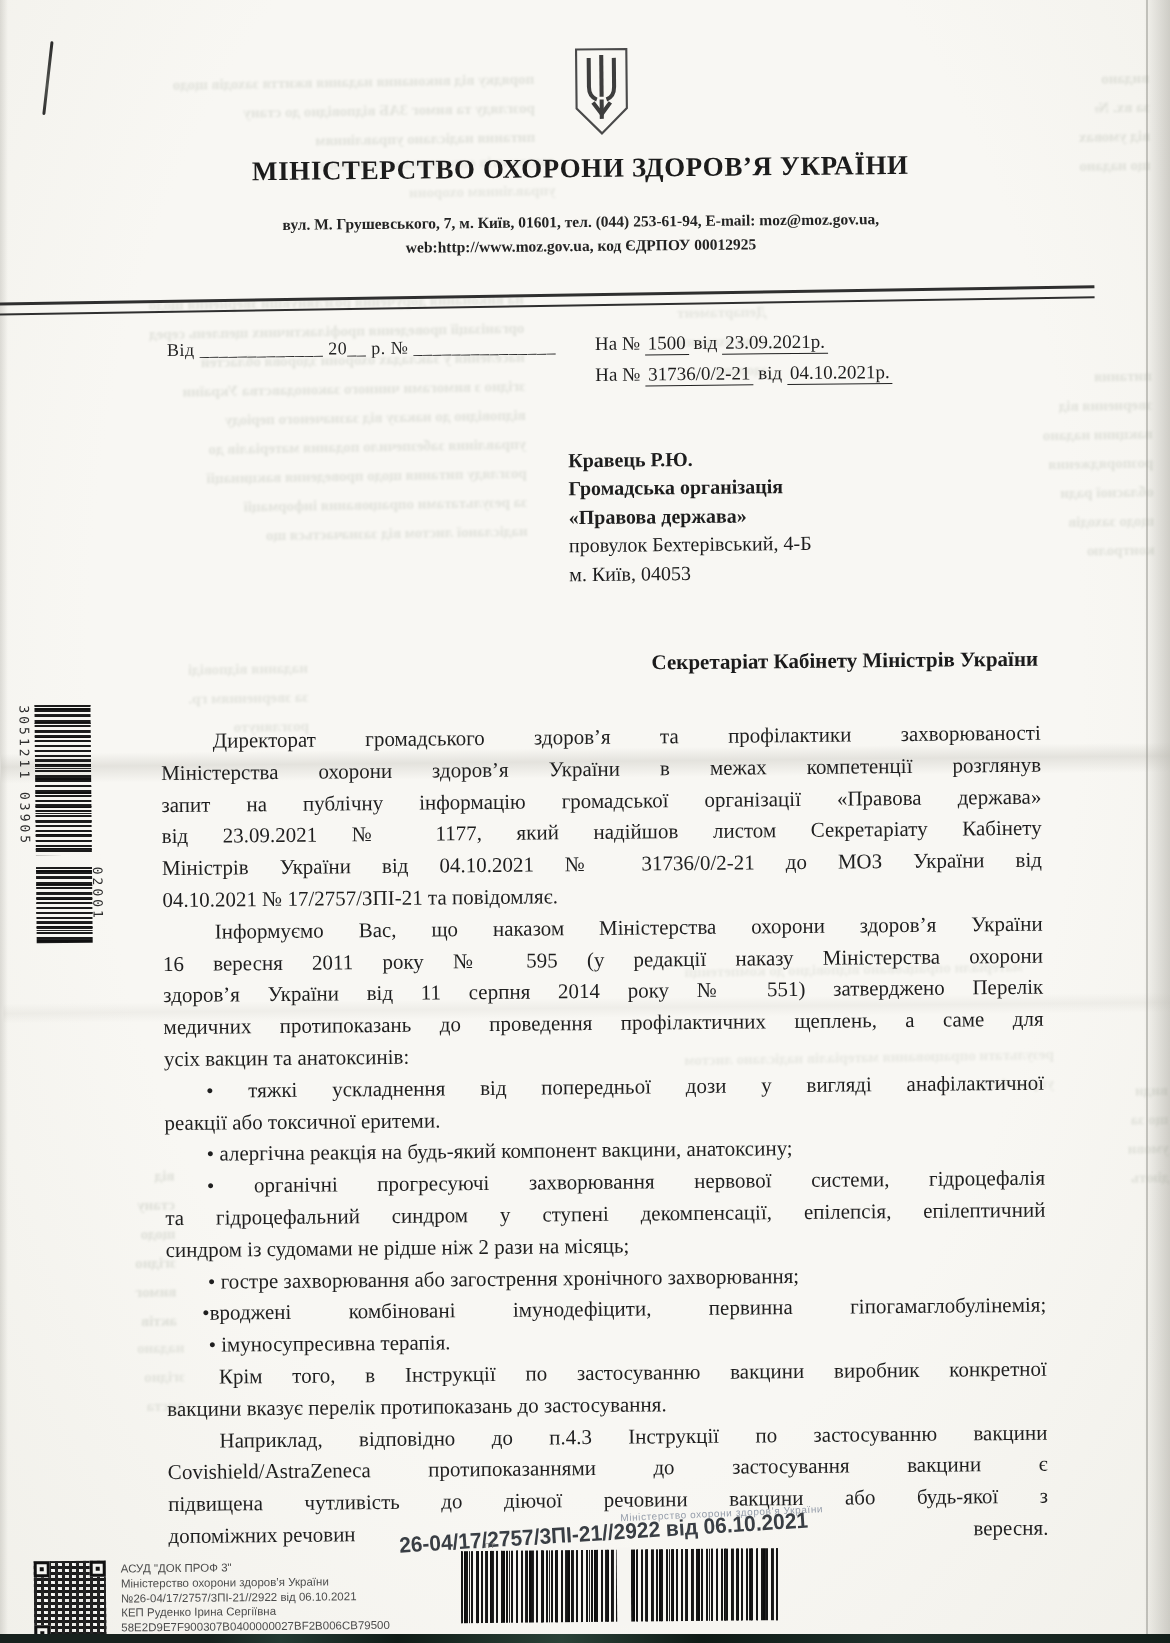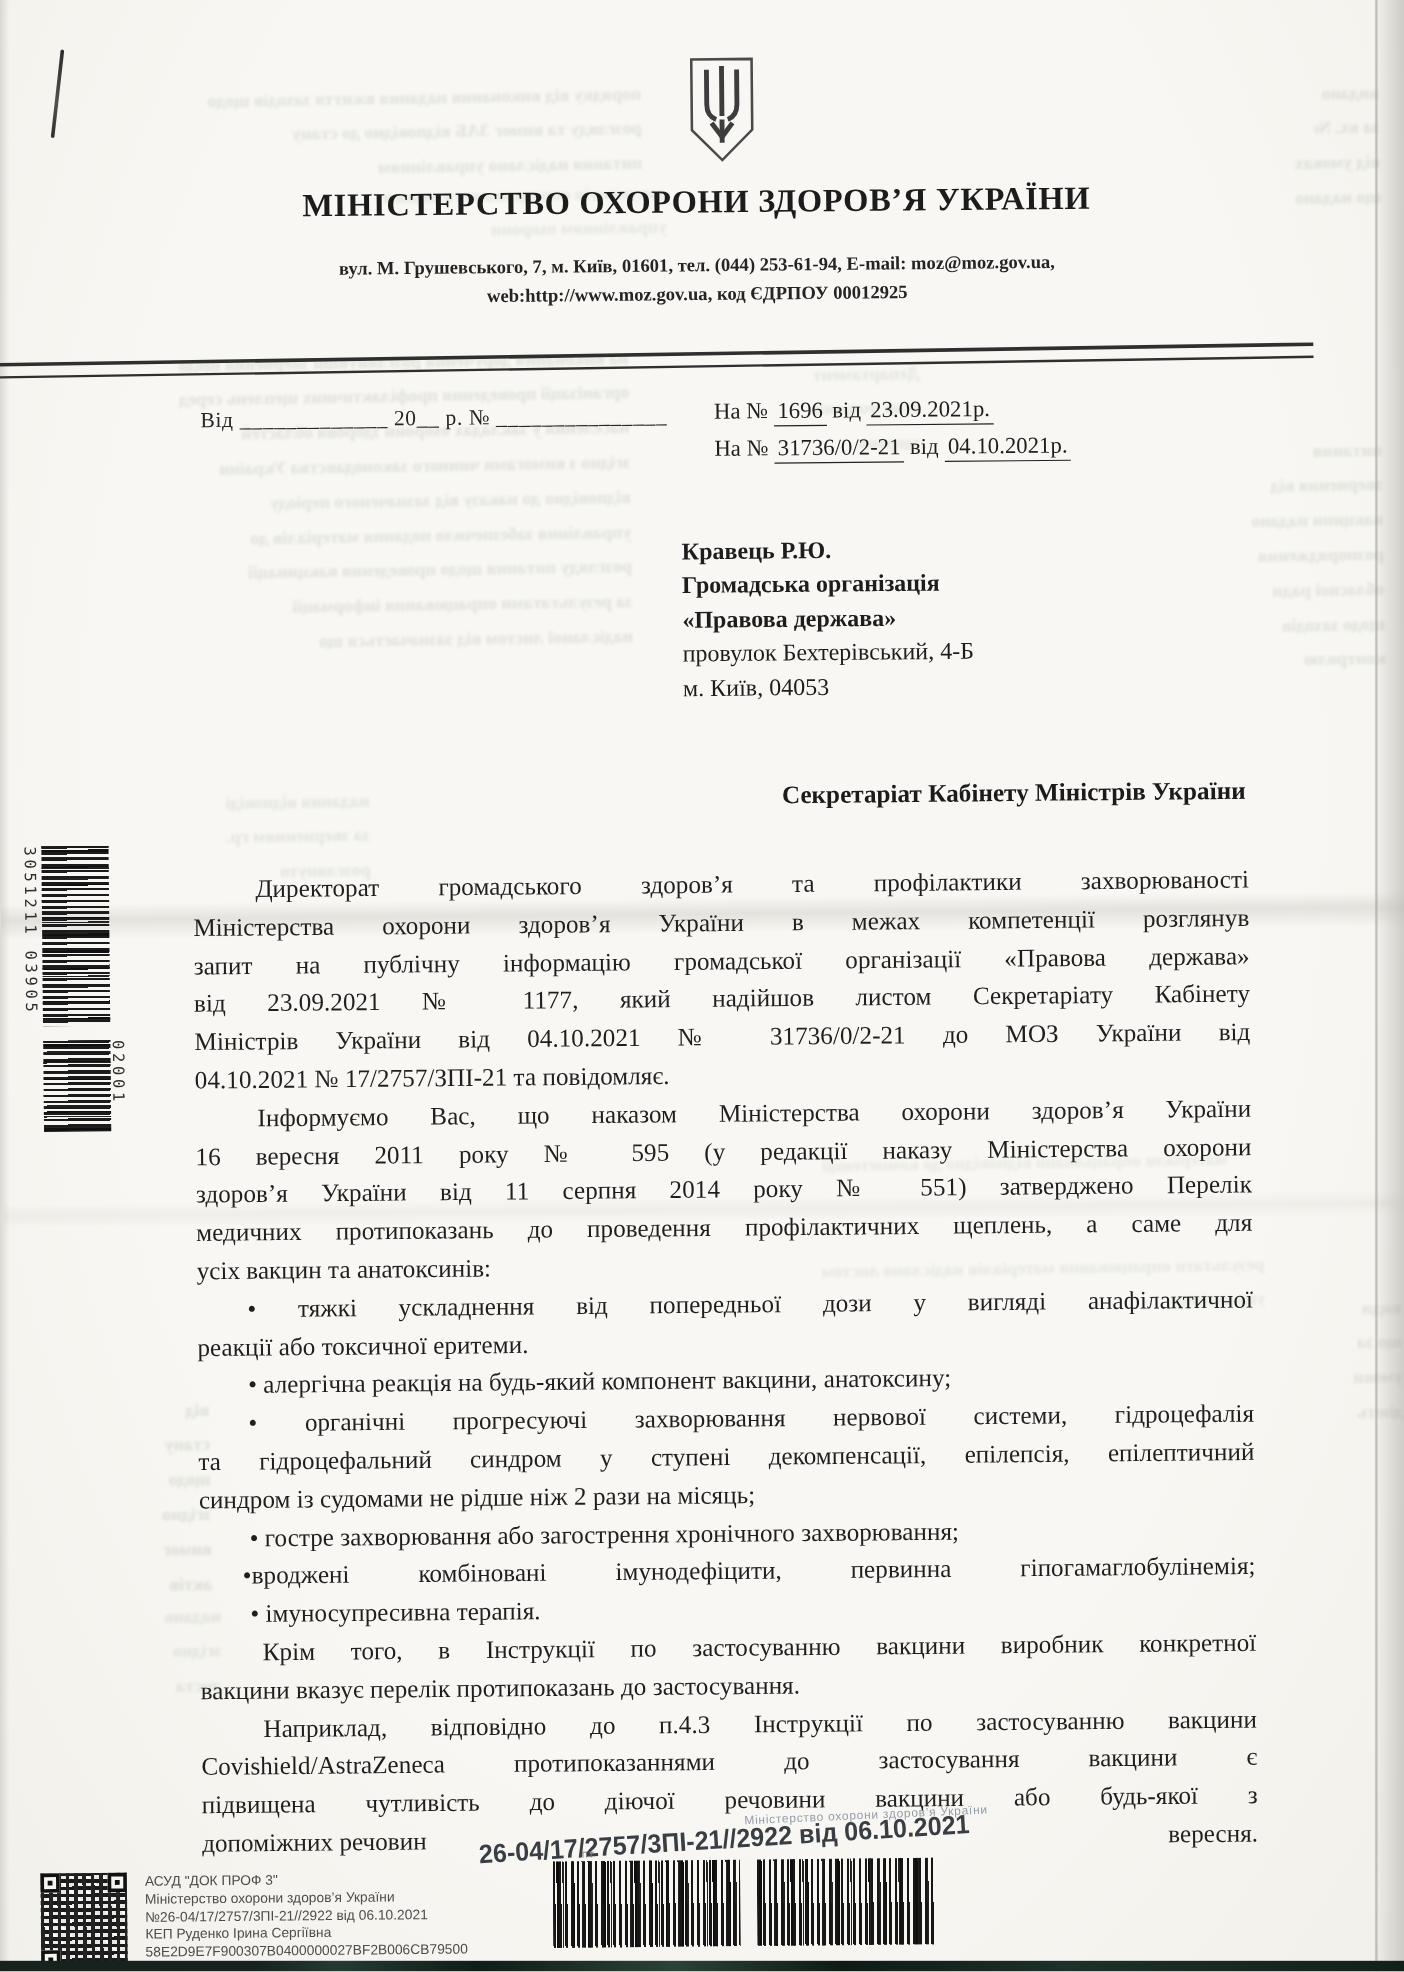--- a/index.html
+++ b/index.html
@@ -156,21 +156,21 @@
 
     <div class="abs doc-title">МІНІСТЕРСТВО ОХОРОНИ ЗДОРОВ’Я УКРАЇНИ</div>
     <div class="abs addr addr1">вул. М. Грушевського, 7, м. Київ, 01601, тел. (044) 253-61-94, E-mail: moz@moz.gov.ua,</div>
     <div class="abs addr addr2">web:http://www.moz.gov.ua, код ЄДРПОУ 00012925</div>
     <div class="abs rule"></div>
 
     <div class="abs dateline">Від _____________ 20__ р. № _______________</div>
     <div class="abs refs">
       <div>
         <span>На №</span>
-        <span class="u">1696</span>
+        <span class="u">1500</span>
         <span>від</span>
         <span class="u">23.09.2021р.</span>
       </div>
       <div>
         <span>На №</span>
         <span class="u">31736/0/2-21</span>
         <span>від</span>
         <span class="u">04.10.2021р.</span>
       </div>
     </div>

